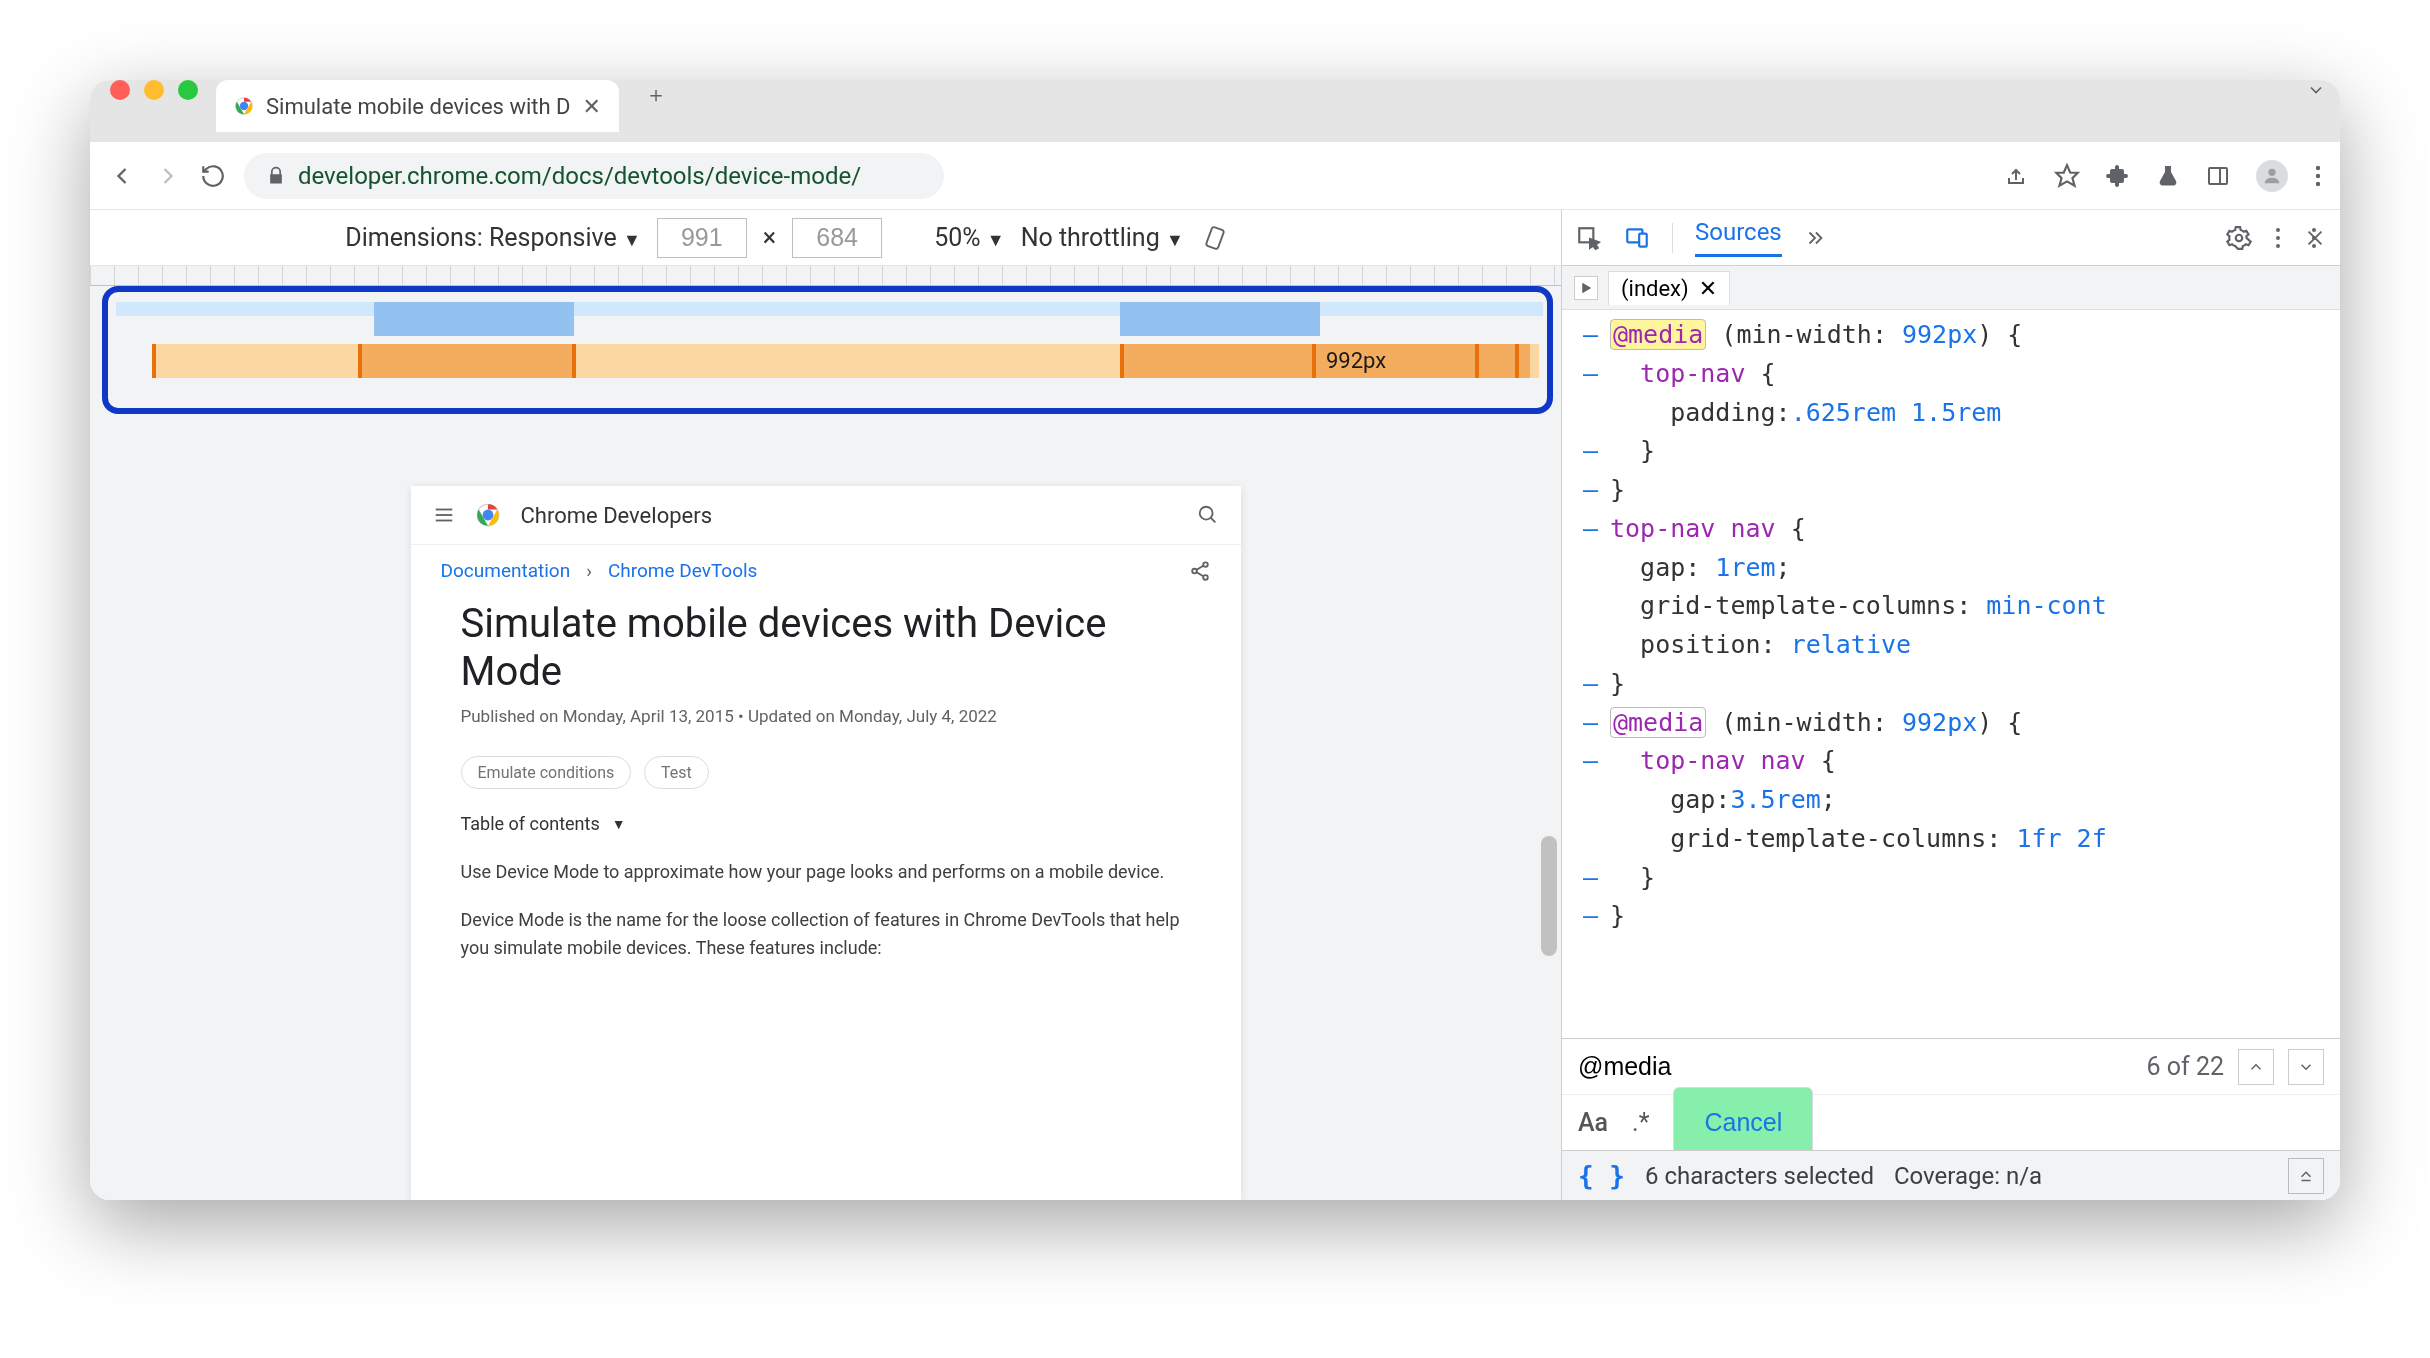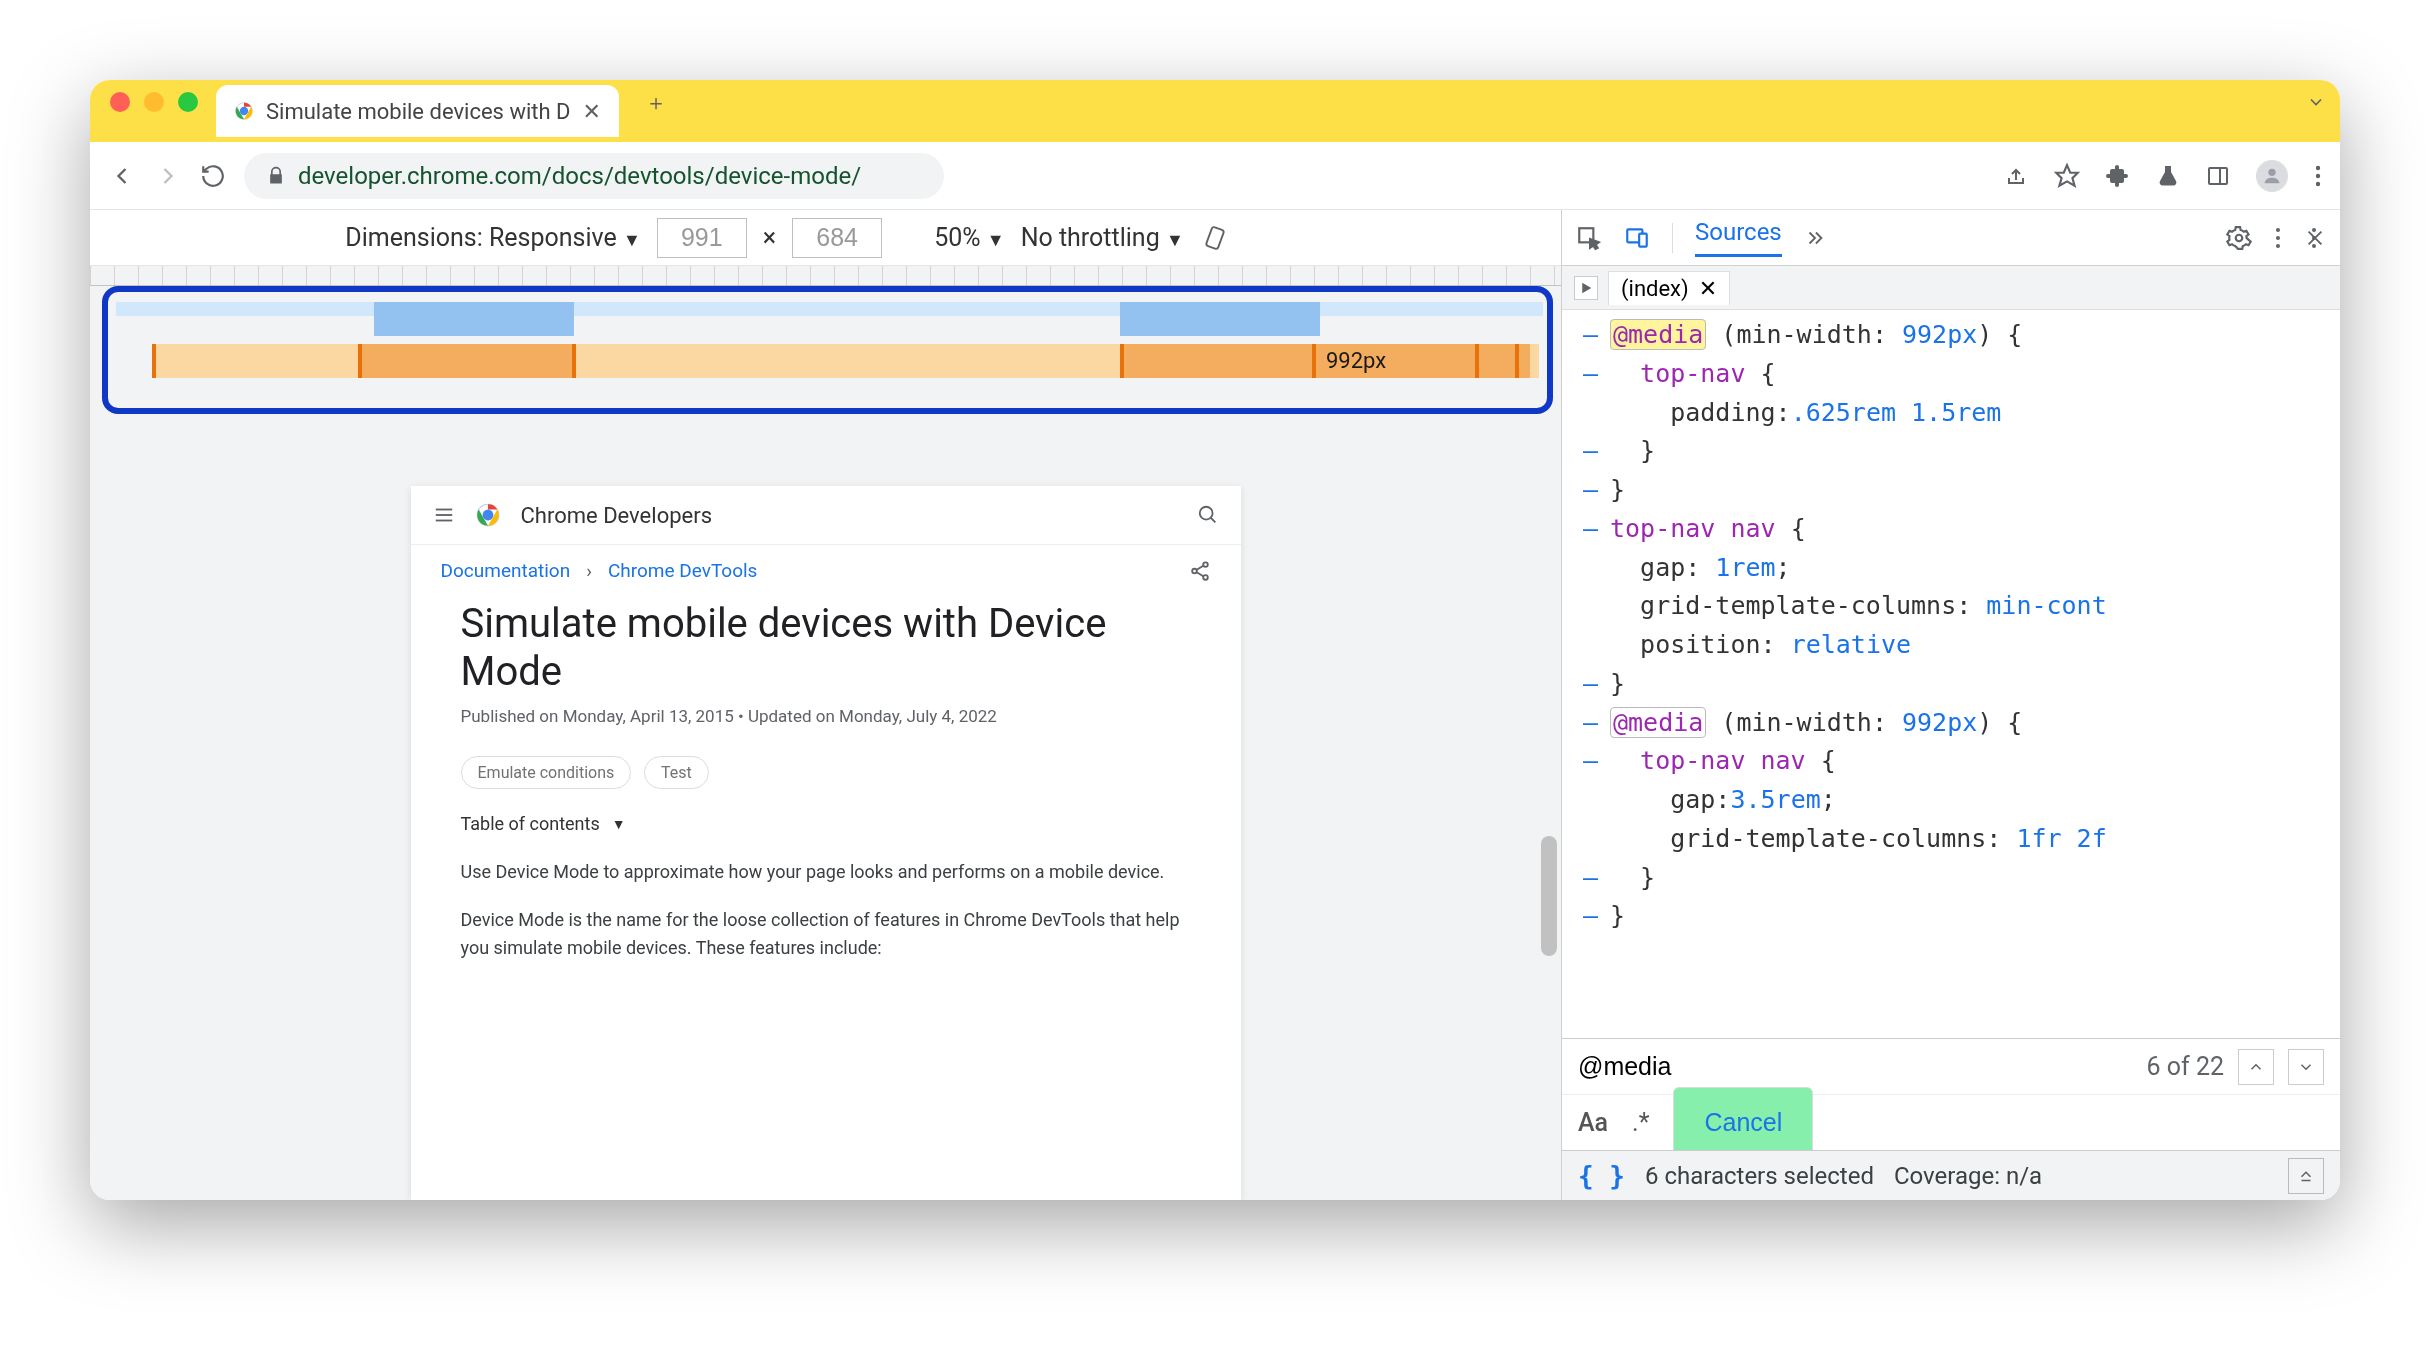--- a/index.html
+++ b/index.html
@@ -1,18 +1,18 @@
 <!DOCTYPE html>
 <html><head>
 <meta charset="utf-8">
 <style>
 * { box-sizing: border-box; margin: 0; padding: 0; }
 body { font-family: -apple-system, "SF Pro", "Segoe UI", Roboto, sans-serif; background: #fff; width:2430px; height:1358px; transform-origin: top left; }
 .window { position:absolute; top: 80px; left: 90px; width: 2250px; height:1120px; background:#fff; border-radius:20px; box-shadow:0 25px 80px rgba(0,0,0,.35); overflow:hidden; display:flex; flex-direction:column; }
-.top-chrome { background:#fde047; height:62px; display:flex; align-items:center; padding:0 14px; }
+.top-chrome { background:#e5e5e5; height:62px; display:flex; align-items:flex-start; padding:0 14px; }
 .traffic { display:flex; gap:14px; margin:0 18px 18px 6px; }
 .dot { width:20px; height:20px; border-radius:50%; }
 .red{background:#ff5f57;} .yellow{background:#febc2e;} .green{background:#28c840;}
 .tab { background:#fff; height:52px; border-radius:12px 12px 0 0; display:flex; align-items:center; padding:0 18px; gap:12px; font-size:22px; color:#444; }
 .tab-close, .new-tab{ color:#5f6368; font-size:22px; cursor:pointer; }
 .new-tab{ margin:0 0 16px 26px;}
 .chev-down-tray { margin-left:auto; margin-bottom:18px; color:#5f6368;}
 .addr-row { height:68px; background:#fff; border-bottom:1px solid #e5e5e5; display:flex; align-items:center; padding:0 18px; gap:18px;}
 .ic { color:#5f6368; display:inline-flex; }
 .addr-bar { flex:1; max-width:700px; background:#f1f3f4; border-radius:34px; height:46px; display:flex; align-items:center; padding:0 22px; gap:12px; font-size:24px; color:#14532d;}

